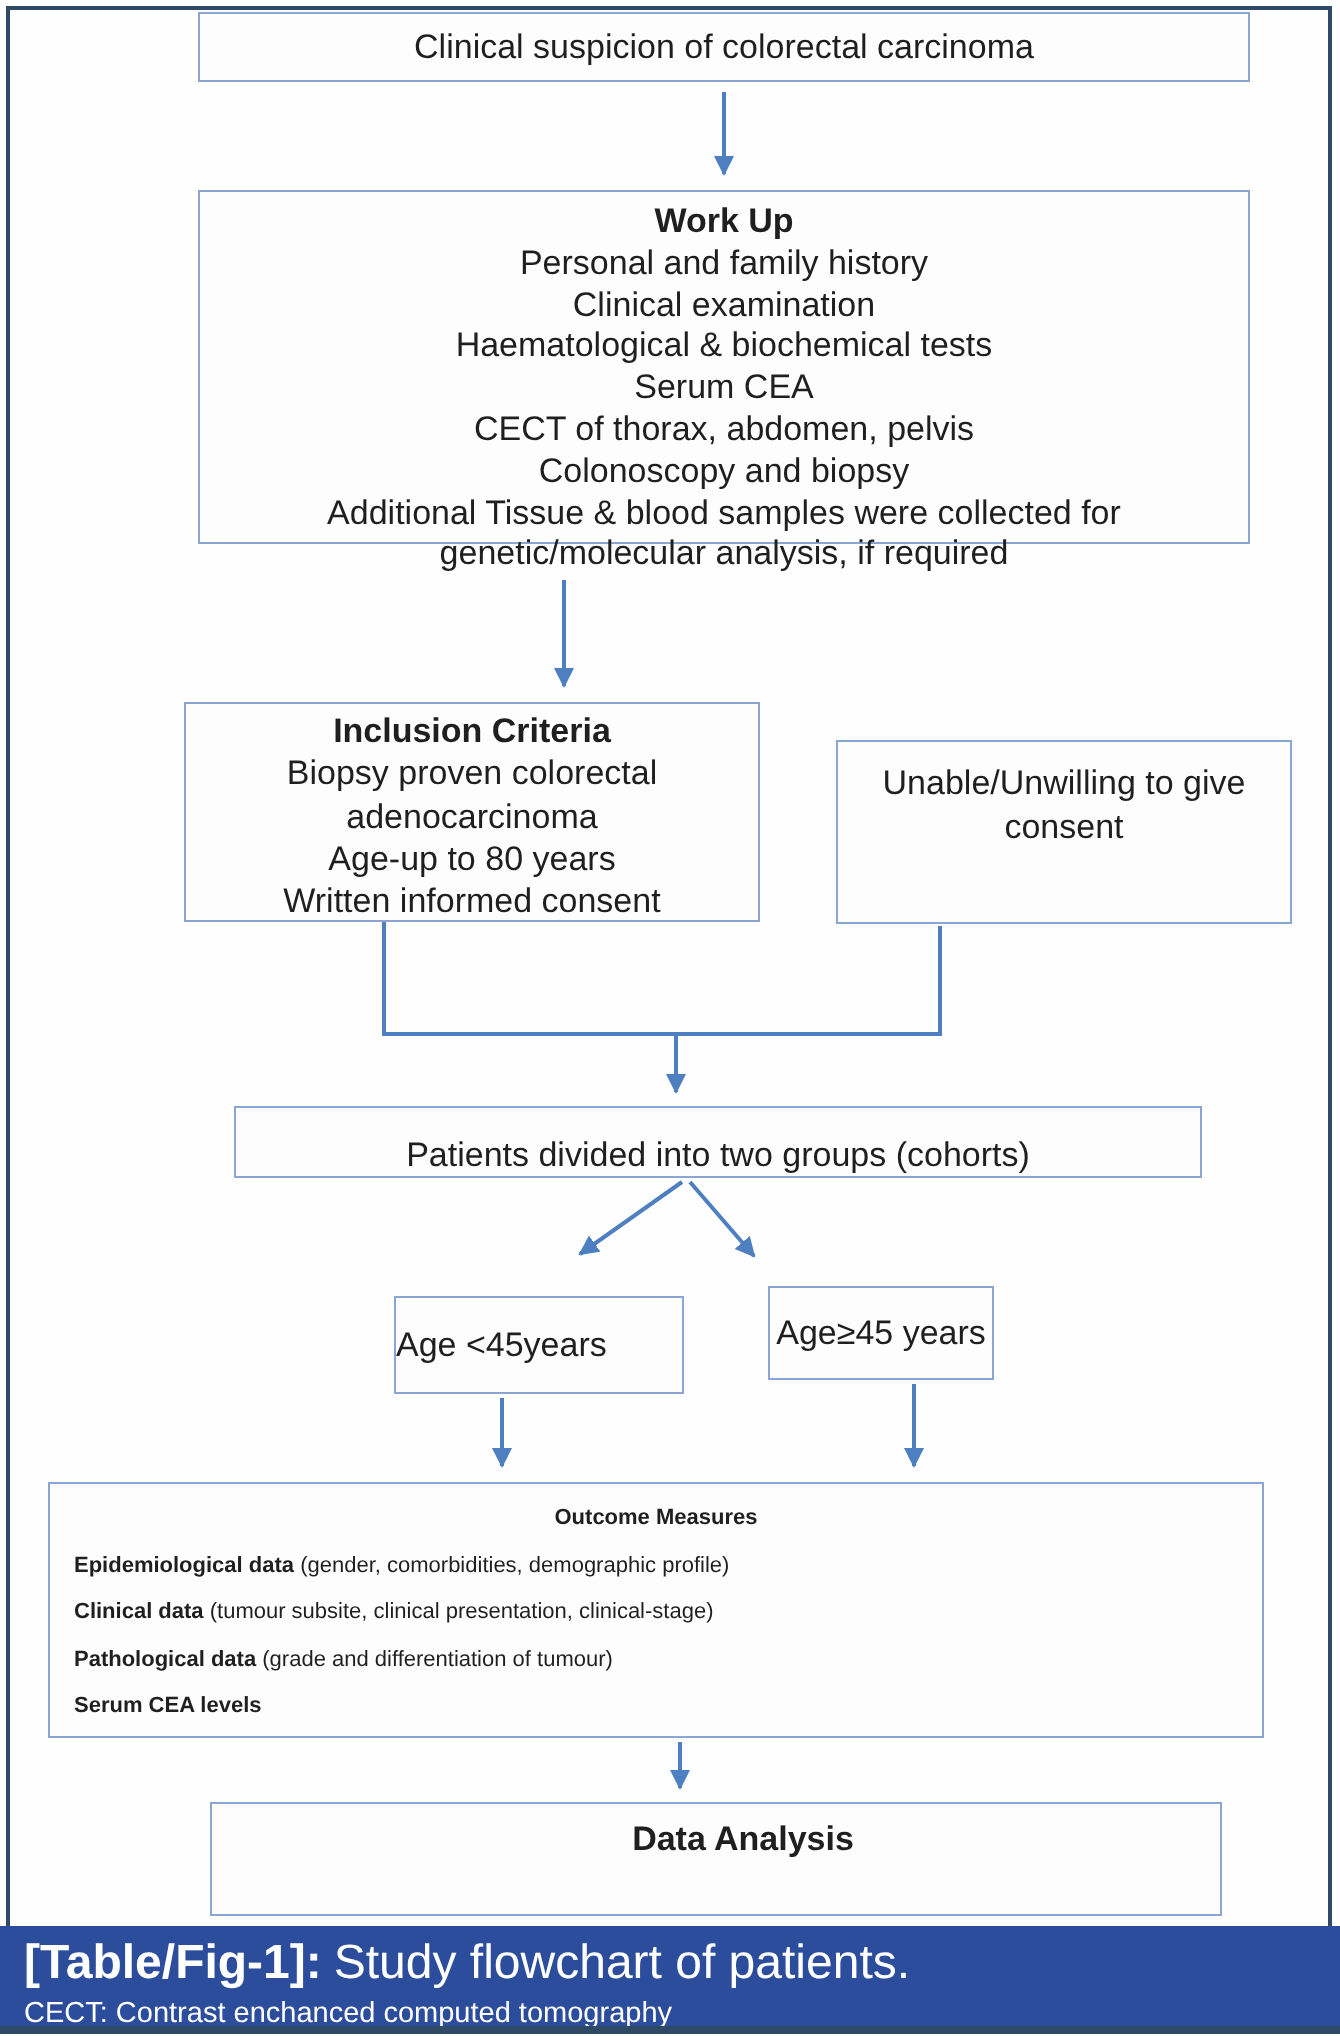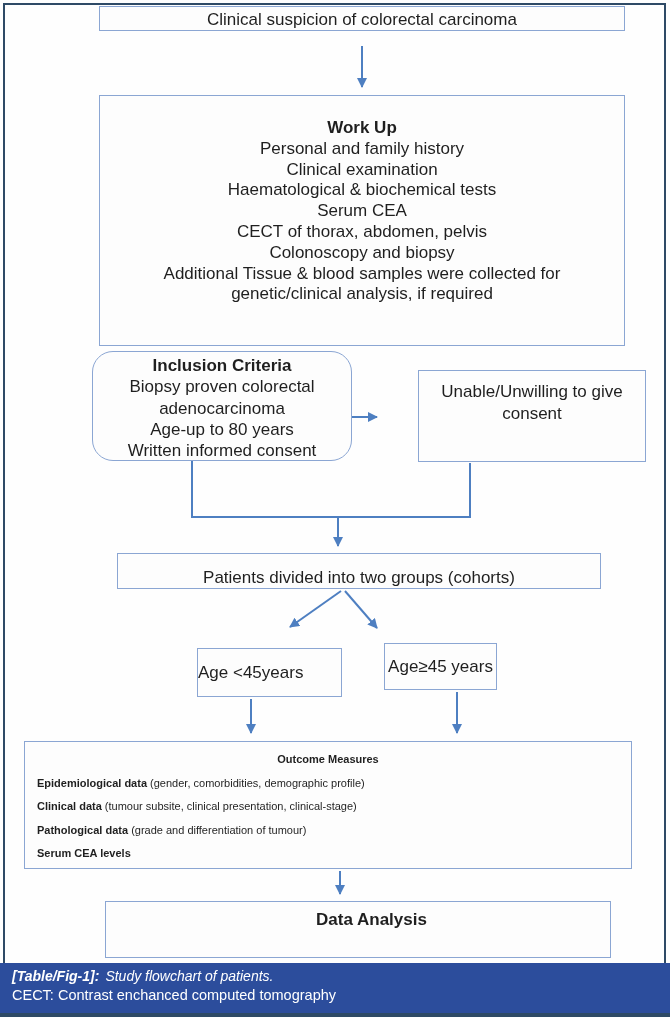--- a/index.html
+++ b/index.html
@@ -27,44 +27,44 @@
   .node {
     position: absolute;
     border: 1.5px solid #8ba6d3;
     background: #fdfdfd;
     text-align: center;
     font-size: 17px;
     line-height: 21px;
   }
   .node .bold { font-weight: bold; }
 
-  .node-suspicion { left: 99px; top: 6px;  width: 526px; height: 25px;
-    display: flex; align-items: flex-end; justify-content: center; }
-  .node-workup    { left: 99px; top: 95px; width: 526px; height: 251px; padding-top: 22px; line-height: 20.8px; }
-  .node-inclusion { left: 92px; top: 351px; width: 260px; height: 110px; padding-top: 3px; line-height: 21.3px; border-radius: 21px; }
+  .node-suspicion { left: 99px; top: 6px;  width: 526px; height: 35px;
+    display: flex; align-items: center; justify-content: center; }
+  .node-workup    { left: 99px; top: 95px; width: 526px; height: 177px; padding-top: 5px; line-height: 20.8px; }
+  .node-inclusion { left: 92px; top: 351px; width: 288px; height: 110px; padding-top: 3px; line-height: 21.3px; }
   .node-consent   { left: 386px; top: 370px; width: 228px; height: 92px; padding-top: 10px; line-height: 22px; margin-left: 32px; }
   .node-divided   { left: 117px; top: 553px; width: 484px; height: 36px;
     display: flex; align-items: flex-end; justify-content: center; }
   .node-age-young { left: 197px; top: 648px; width: 145px; height: 49px;
     display: flex; align-items: center; justify-content: flex-start; }
   .node-age-old   { left: 384px; top: 643px; width: 113px; height: 47px;
     display: flex; align-items: center; justify-content: center; }
   .node-outcome   { left: 24px; top: 741px; width: 608px; height: 128px;
     padding-top: 6px; font-size: 11px; line-height: 23.5px; }
   .node-outcome .item { text-align: left; padding-left: 12px; }
   .node-analysis  { left: 105px; top: 901px; width: 506px; height: 57px; padding-top: 6px; line-height: 23px; padding-left: 27px; }
 
   .caption-bar {
     position: absolute;
     left: 0; right: 0; top: 963px; height: 50px;
     background: #2c4d9c;
     color: #ffffff;
     padding: 5px 12px 0 12px;
   }
-  .caption-line1 { font-size: 14px; font-style: italic; }
+  .caption-line1 { font-size: 24px; }
   .caption-line1 .cap-label { font-weight: bold; }
   .caption-line1 .cap-title { margin-left: 6px; }
   .caption-line2 { font-size: 14.5px; margin-top: 3px; }
   .bottom-strip {
     position: absolute;
     left: 0; right: 0; top: 1013px; height: 4px;
     background: #2e4a66;
   }
 </style>
 </head>
@@ -100,21 +100,21 @@
 
   <div class="node node-workup">
     <div class="bold">Work Up</div>
     <div>Personal and family history</div>
     <div>Clinical examination</div>
     <div>Haematological &amp; biochemical tests</div>
     <div>Serum CEA</div>
     <div>CECT of thorax, abdomen, pelvis</div>
     <div>Colonoscopy and biopsy</div>
     <div>Additional Tissue &amp; blood samples were collected for</div>
-    <div>genetic/clinical analysis, if required</div>
+    <div>genetic/molecular analysis, if required</div>
   </div>
 
   <div class="node node-inclusion">
     <div class="bold">Inclusion Criteria</div>
     <div>Biopsy proven colorectal</div>
     <div>adenocarcinoma</div>
     <div>Age-up to 80 years</div>
     <div>Written informed consent</div>
   </div>
 

